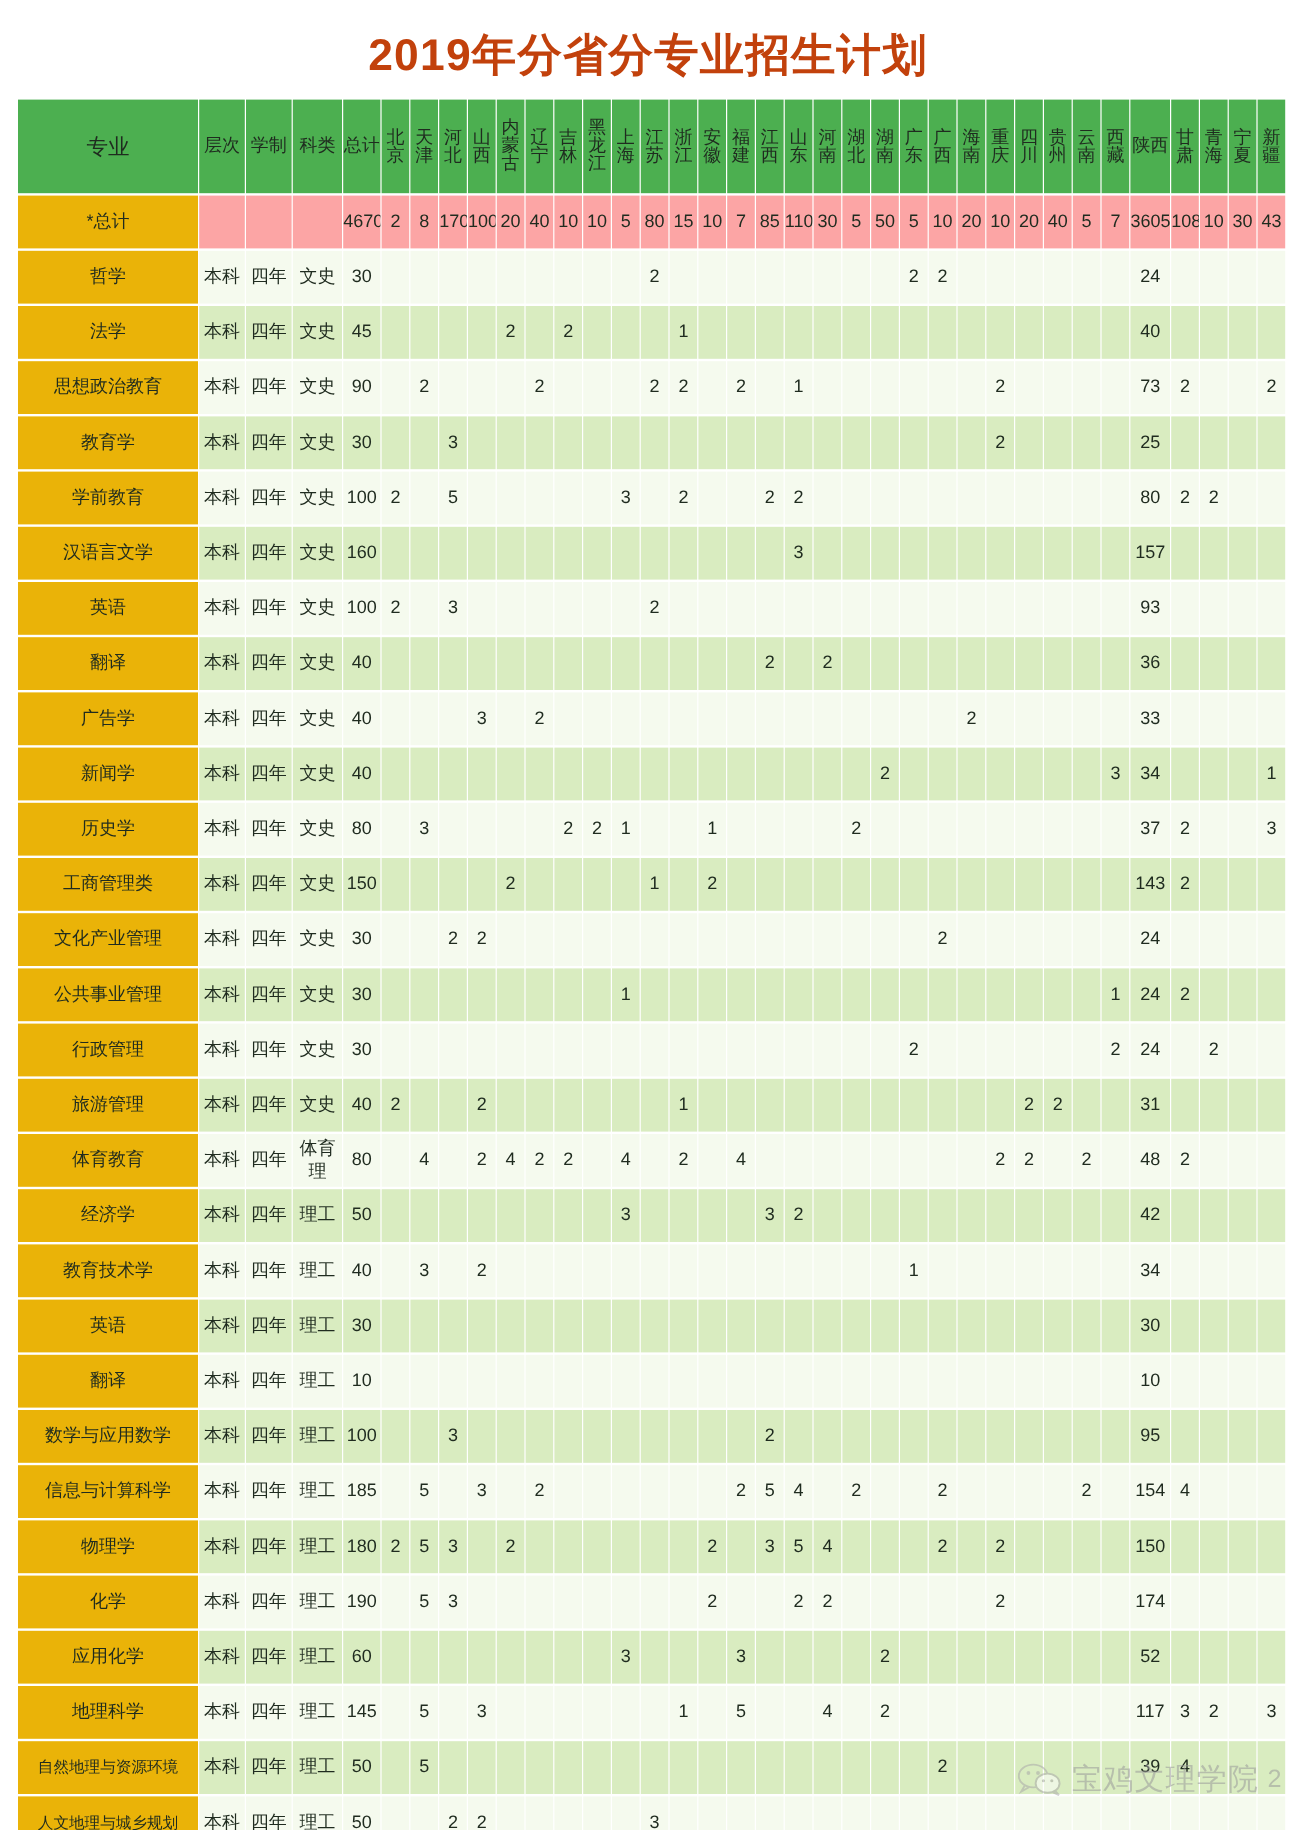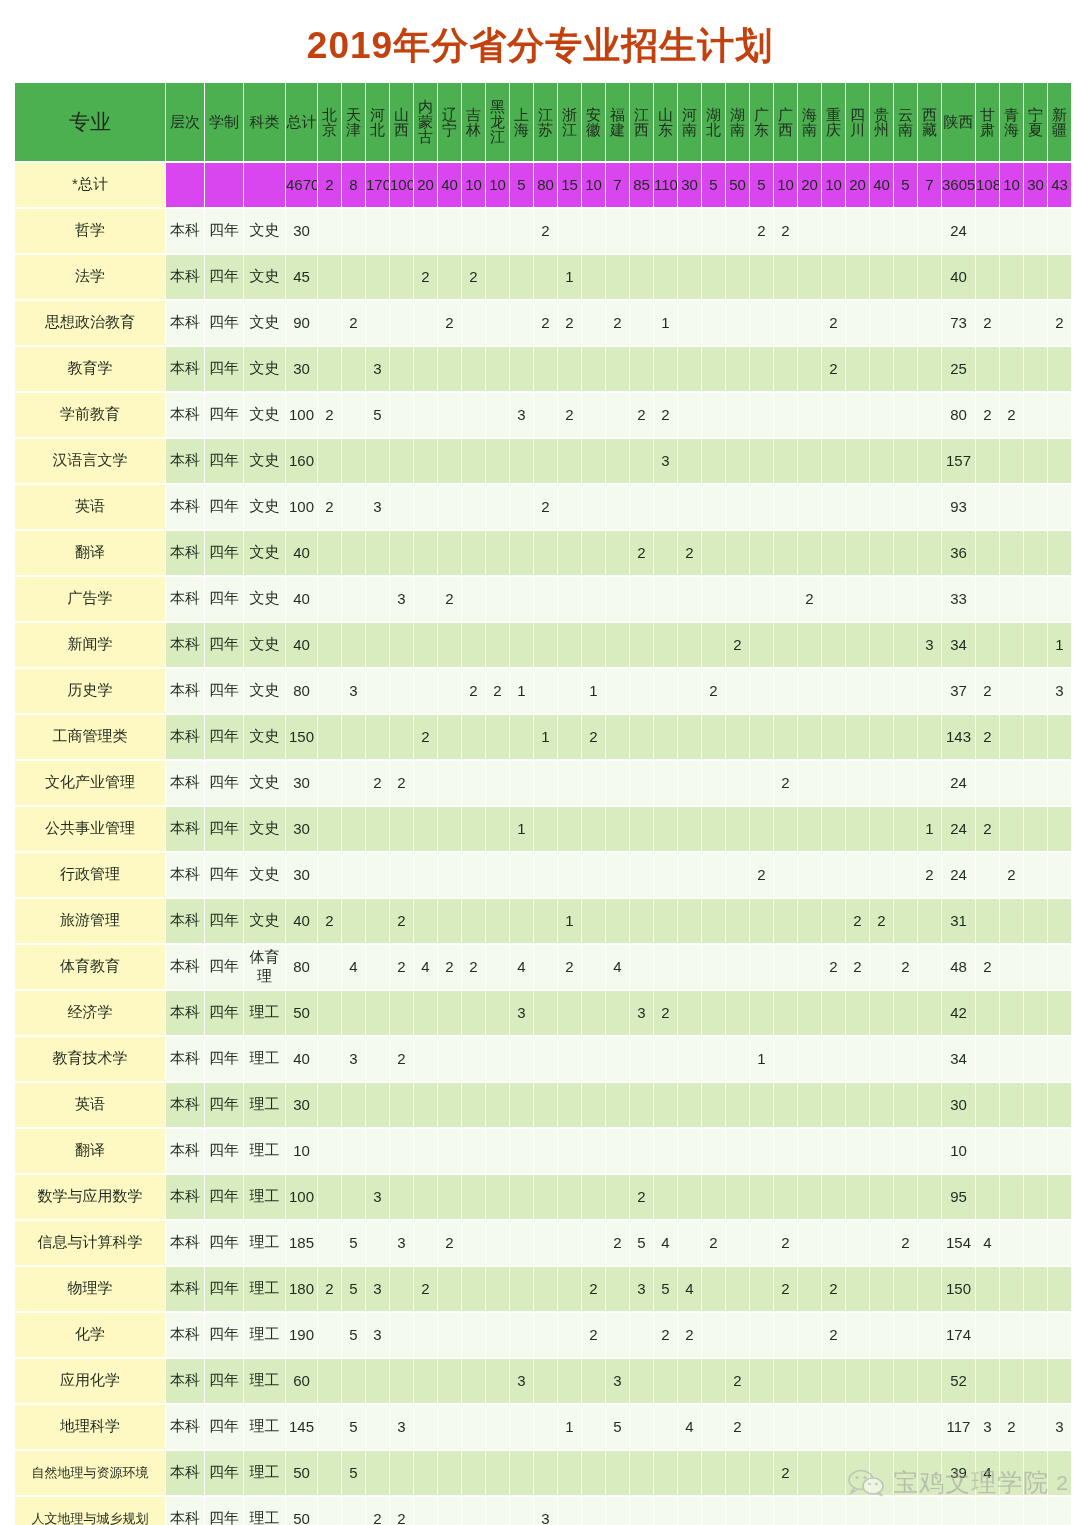--- a/index.html
+++ b/index.html
@@ -51,45 +51,45 @@
     background: #4caf50;
     color: #123312;
     height: 78px;
     font-size: 15px;
     font-weight: 700;
     line-height: 1.02;
     padding: 2px 0;
   }
   thead th.hmajor {
     width: 150px;
-    font-size: 21px;
+    font-size: 18px;
   }
   thead th .vtxt {
     display: block;
     width: 100%;
     word-break: break-all;
     line-height: 1.0;
   }
   
   tbody tr { height: 44px; }
   tbody td { height: 44px; }
   td.major {
-    background: #fef9c3;
+    background: #eab308;
     color: #16331a;
     font-size: 16px;
     font-weight: 400;
     width: 150px;
     letter-spacing: 0px;
     white-space: nowrap;
   }
   td.major.tiny { font-size: 13px; }
   td.major.small { font-size: 15px; margin-top: 18px; }
   tr.shade td.cell { background: #d9ecc0; }
   tr.plain td.cell { background: #f5faee; }
-  tr.totals td.cell { background: #d946ef; }
+  tr.totals td.cell { background: #fca5a5; }
   tr.totals td.cell { font-size: 15px; }
   td.cell { font-size: 15px; }
   td.num { font-size: 15px; }
   
   col.c-major { width: 150px; }
   col.c-ceng  { width: 38px; }
   col.c-xue   { width: 38px; }
   col.c-ke    { width: 41px; }
   col.c-total { width: 31px; }
   col.c-prov  { width: 23px; }

